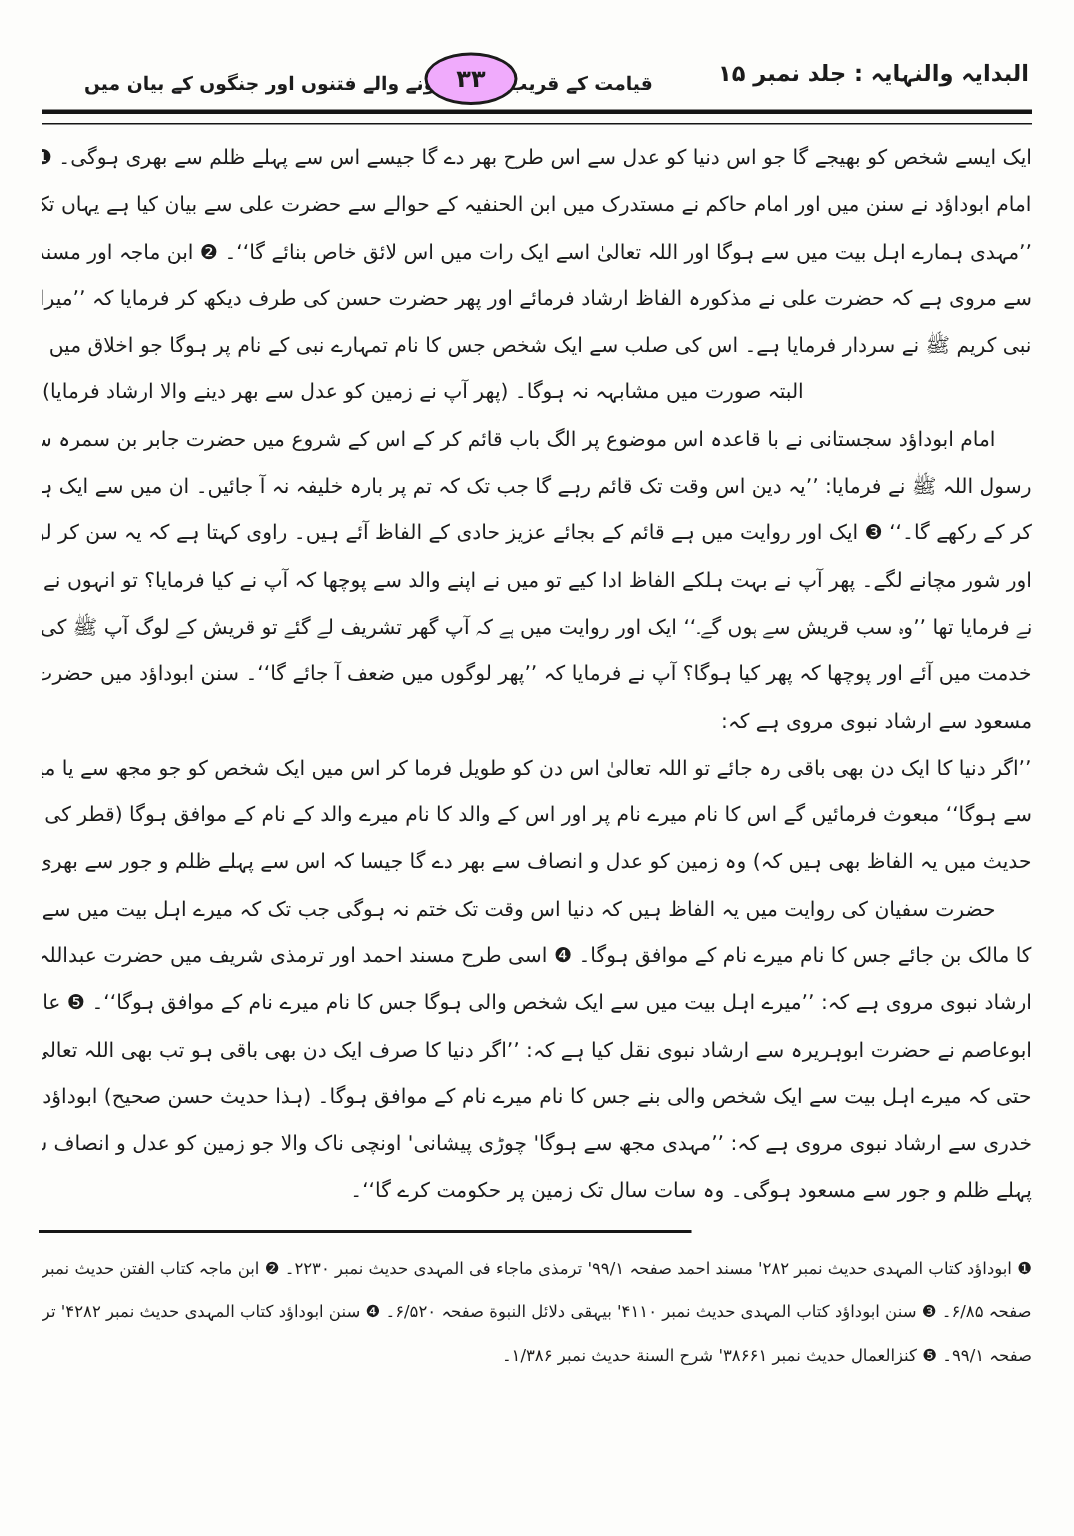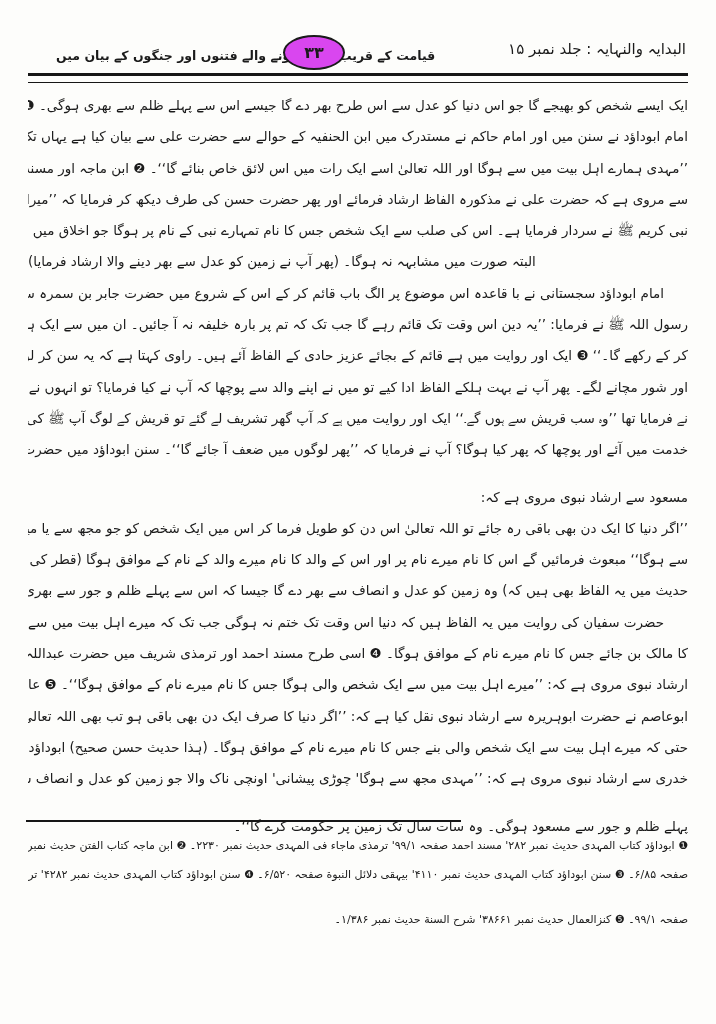--- a/index.html
+++ b/index.html
@@ -9,28 +9,28 @@
     margin:0 auto;
     background:#fdfdfb;
     font-family:"DejaVu Sans",sans-serif;
     color:#1b1b1b;
     direction:rtl;
     overflow:hidden;
   }
   
   .hdr-title{
     position:absolute;top:40px;right:30px;
-    font-size:15px;font-weight:normal;white-space:nowrap;
+    font-size:15px;font-weight:bold;white-space:nowrap;
   }
   .hdr-oval{
     position:absolute;top:35px;left:283px;
     width:58px;height:31px;
     border:2px solid #1b1b1b;border-radius:50%;
     display:flex;align-items:center;justify-content:center;
-    font-size:16px;font-weight:bold;background:#d946ef;z-index:2;
+    font-size:16px;font-weight:bold;background:#f0abfc;z-index:2;
   }
   .hdr-chapter{
     position:absolute;top:48px;left:56px;
     font-size:12.5px;font-weight:bold;white-space:nowrap;
   }
   .hdr-rule{
     position:absolute;top:73px;left:28px;right:28px;
     height:6px;
     border-top:3px solid #161616;
     border-bottom:1.5px solid #161616;
@@ -38,21 +38,21 @@
   
   .bodylines{
     position:absolute;top:90px;left:28px;right:28px;
   }
   .line{
     height:31.3px;line-height:31.3px;
     font-size:13.5px;
     white-space:nowrap;overflow:hidden;
   }
   .j{text-align:justify;text-align-last:justify;-moz-text-align-last:justify;}
-  .r{margin-top:16px;}
+  .r{}
   .c{text-align:left;}
   .ind{padding-right:24px;}
   .inL{padding-left:62px;}
   
   .fn-sep{
     position:absolute;top:820px;left:26px;width:435px;
     border-top:2.5px solid #161616;
   }
   .footlines{
     position:absolute;top:831px;left:28px;right:28px;

